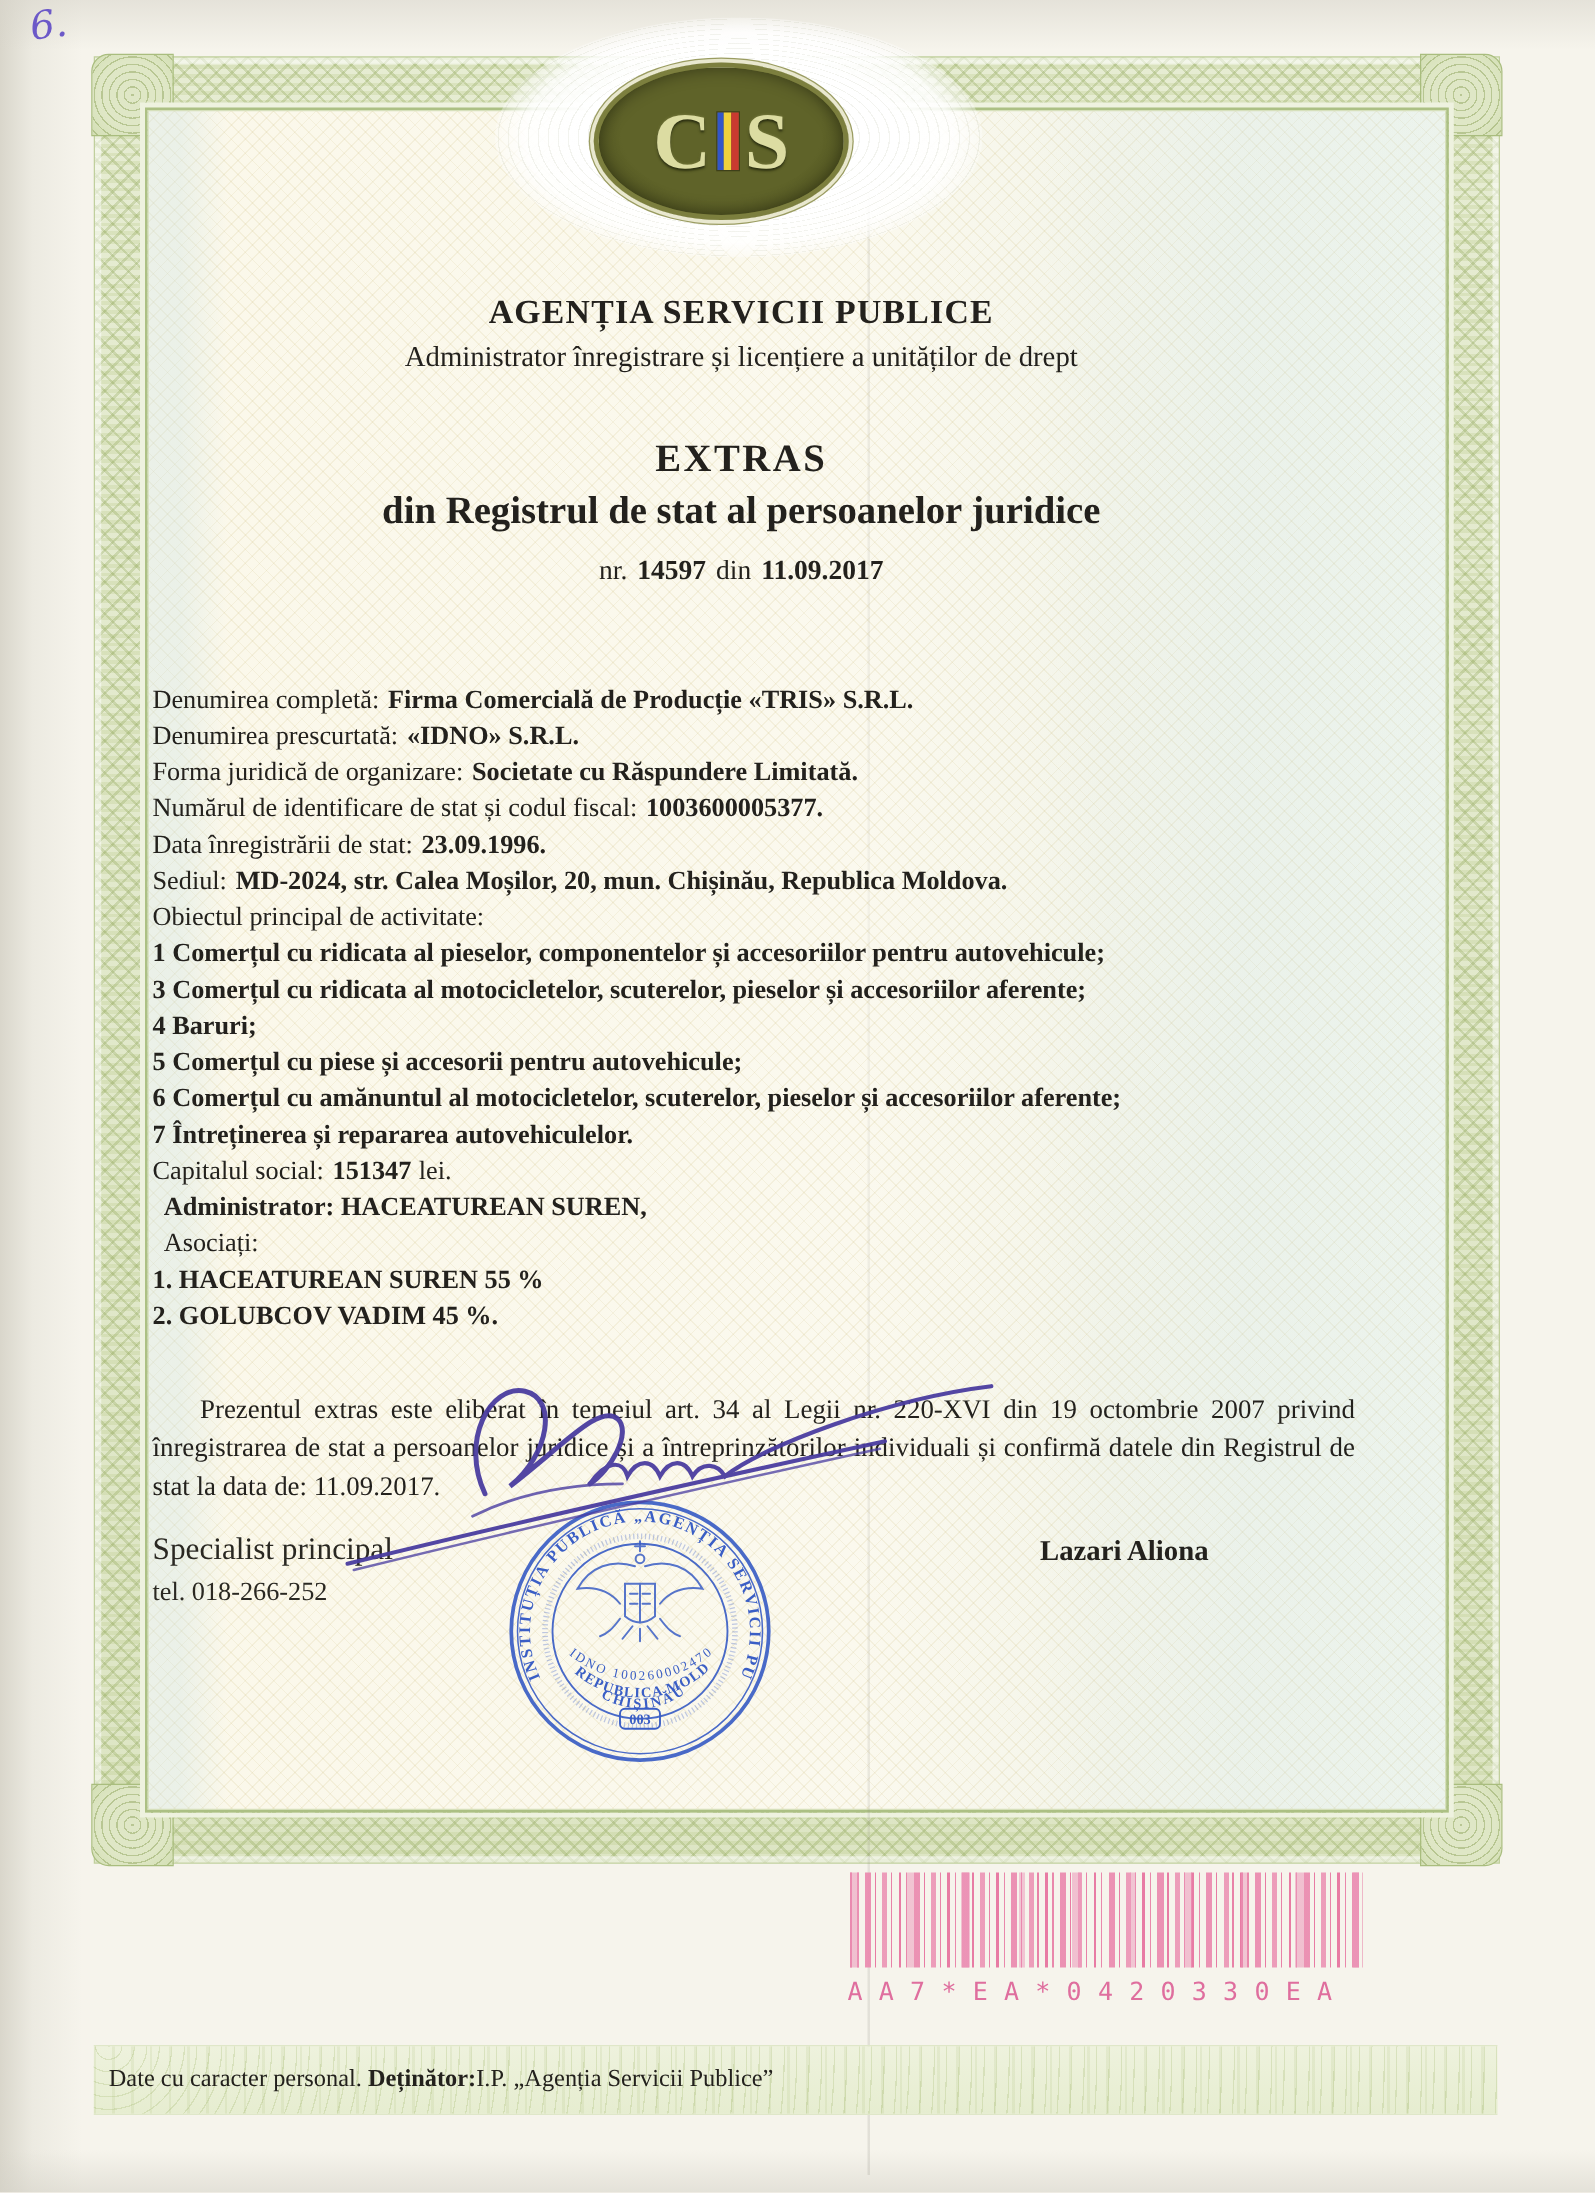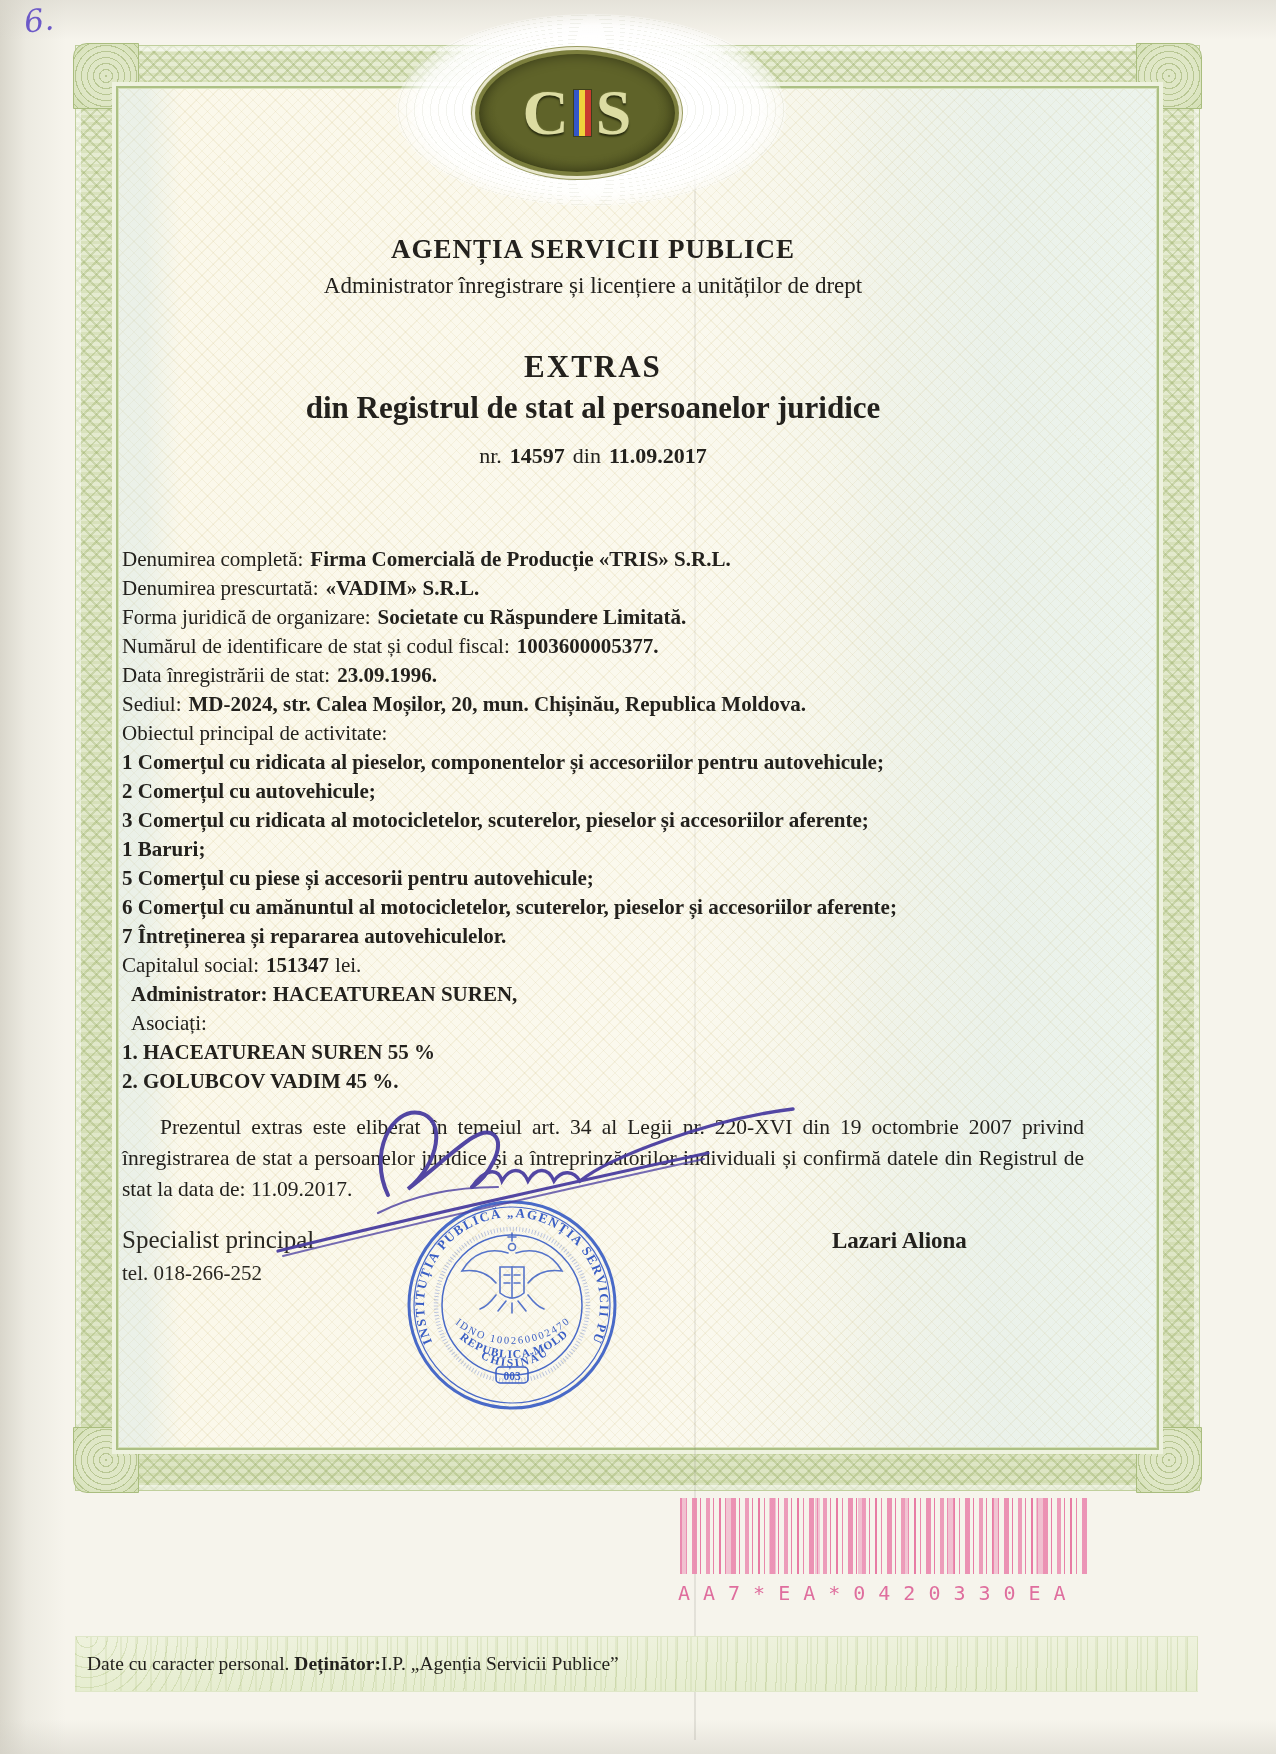--- a/index.html
+++ b/index.html
@@ -131,30 +131,29 @@
   <div class="hdr agency">AGENȚIA SERVICII PUBLICE</div>
   <div class="hdr department">Administrator înregistrare și licențiere a unităților de drept</div>
   <div class="hdr doc-title">EXTRAS</div>
   <div class="hdr doc-subtitle">din Registrul de stat al persoanelor juridice</div>
   <div class="hdr nr-line">
     <span>nr.</span><span class="b">14597</span><span>din</span><span class="b">11.09.2017</span>
   </div>
 
   <div class="doc-body">
     <div class="line"><span class="lbl">Denumirea completă:</span><span class="val">Firma Comercială de Producție «TRIS» S.R.L.</span></div>
-    <div class="line"><span class="lbl">Denumirea prescurtată:</span><span class="val">«VADIM» S.R.L.</span></div>
+    <div class="line"><span class="lbl">Denumirea prescurtată:</span><span class="val">«IDNO» S.R.L.</span></div>
     <div class="line"><span class="lbl">Forma juridică de organizare:</span><span class="val">Societate cu Răspundere Limitată.</span></div>
     <div class="line"><span class="lbl">Numărul de identificare de stat și codul fiscal:</span><span class="val">1003600005377.</span></div>
     <div class="line"><span class="lbl">Data înregistrării de stat:</span><span class="val">23.09.1996.</span></div>
     <div class="line"><span class="lbl">Sediul:</span><span class="val">MD-2024, str. Calea Moșilor, 20, mun. Chișinău, Republica Moldova.</span></div>
     <div class="line">Obiectul principal de activitate:</div>
     <div class="line bold">1 Comerțul cu ridicata al pieselor, componentelor și accesoriilor pentru autovehicule;</div>
-    <div class="line bold">2 Comerțul cu autovehicule;</div>
     <div class="line bold">3 Comerțul cu ridicata al motocicletelor, scuterelor, pieselor și accesoriilor aferente;</div>
-    <div class="line bold">1 Baruri;</div>
+    <div class="line bold">4 Baruri;</div>
     <div class="line bold">5 Comerțul cu piese și accesorii pentru autovehicule;</div>
     <div class="line bold">6 Comerțul cu amănuntul al motocicletelor, scuterelor, pieselor și accesoriilor aferente;</div>
     <div class="line bold">7 Întreținerea și repararea autovehiculelor.</div>
     <div class="line"><span class="lbl">Capitalul social:</span><span class="val">151347</span><span class="suf">lei.</span></div>
     <div class="line bold indent1">Administrator: HACEATUREAN SUREN,</div>
     <div class="line indent1">Asociați:</div>
     <div class="line bold">1. HACEATUREAN SUREN 55 %</div>
     <div class="line bold">2. GOLUBCOV VADIM 45 %.</div>
   </div>
 

